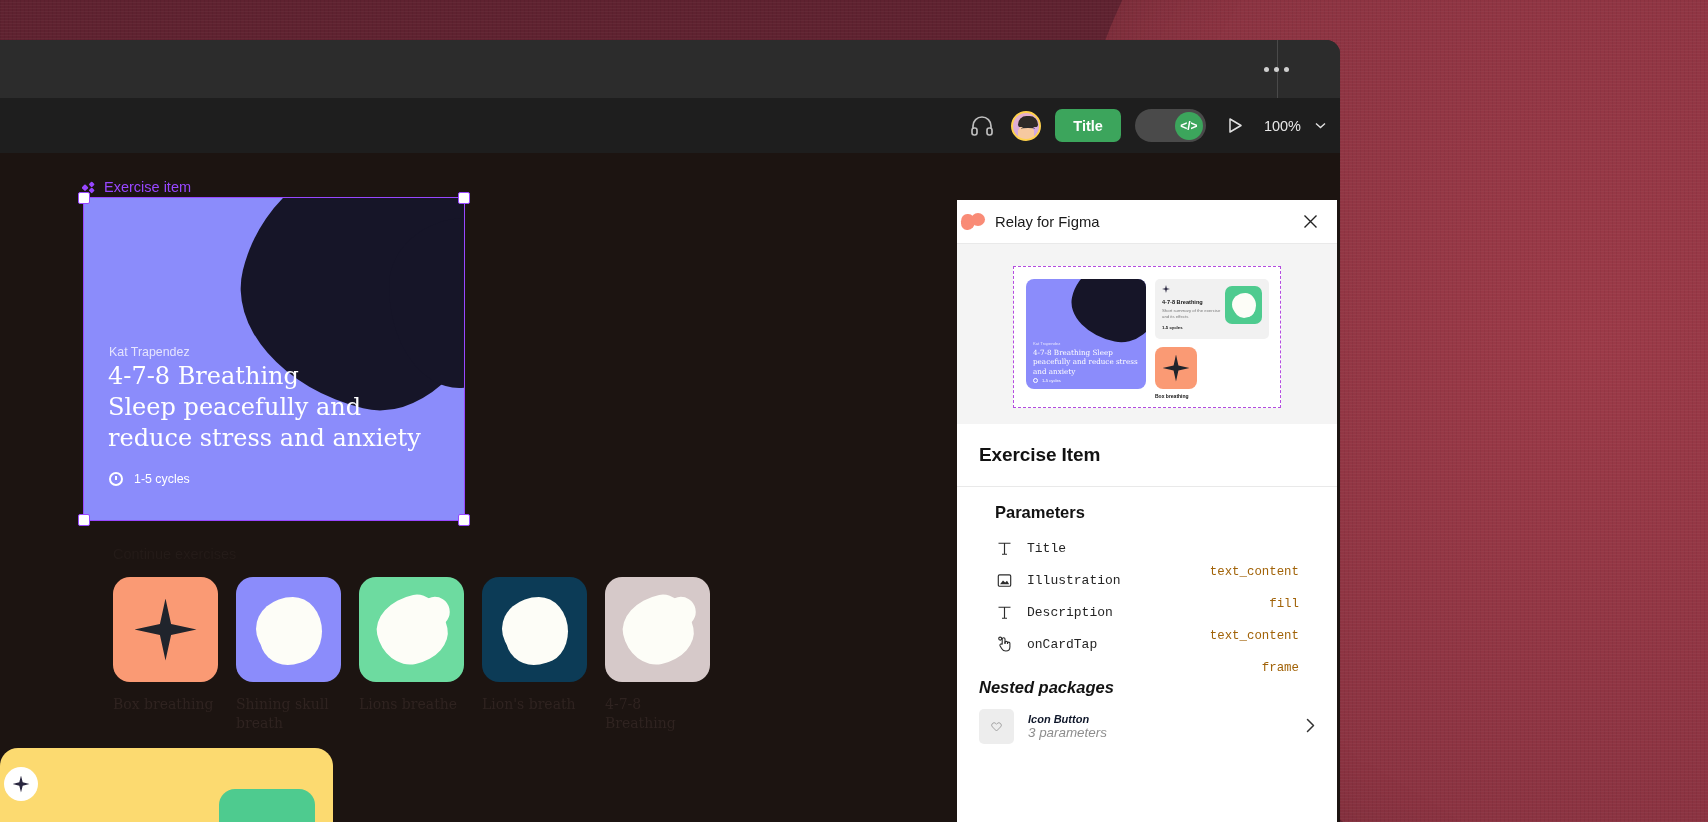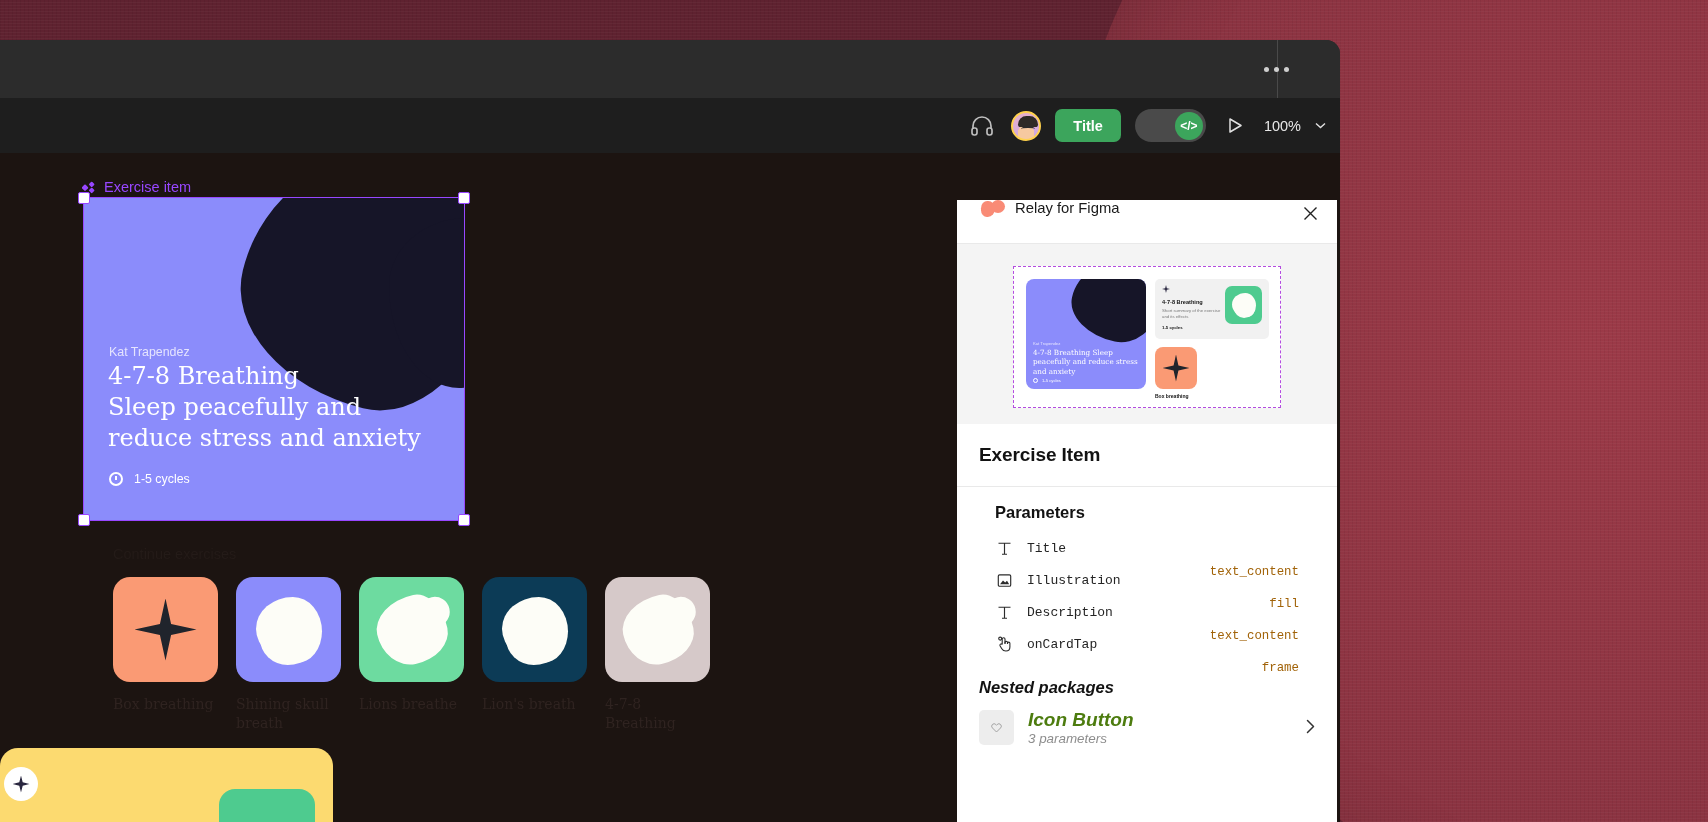--- a/index.html
+++ b/index.html
@@ -221,21 +221,21 @@
   
   #panel {
     position:absolute; left:957px; top:160px;
     width:380px; height:662px;
     background:#fff;
     display:flex; flex-direction:column;
     overflow:hidden;
   }
   #panel-header {
     height:44px; flex:none;
-    display:flex; align-items:flex-start; padding:0 14px 0 24px;
+    display:flex; align-items:center; padding:0 14px 0 4px;
     border-bottom:1px solid #e9e9e9;
   }
   #relay-logo { width:24px; height:17px; position:relative; flex:none; margin-right:10px; }
   #relay-logo i, #relay-logo b {
     position:absolute; background:#f98b76; border-radius:50%; display:block;
   }
   #relay-logo i { left:0; top:1px; width:14px; height:16px; border-radius:48% 52% 55% 45%; }
   #relay-logo b { left:10px; top:0px; width:14px; height:13px; }
   #relay-title { font-size:14.8px; color:#1a1a1a; flex:1; }
   #panel-close { width:26px; height:26px; display:flex; align-items:center; justify-content:center; cursor:pointer; color:#1a1a1a; font-size:17px; }
@@ -307,21 +307,21 @@
   }
 
   #nested { padding:10px 22px 20px;font-style:italic; }
   #nested-list { margin-top:12px; }
   .nested-row { display:flex; align-items:center; gap:14px; cursor:pointer; }
   .nested-thumb {
     width:35px; height:35px; border-radius:5px; background:#ededed;
     display:flex; align-items:center; justify-content:center; flex:none;
   }
   .nested-text { flex:1; }
-  .nested-name { font-size:19px; font-weight:600; color:#4d7c0f; }
+  .nested-name { font-size:11px; font-weight:600; color:#0f172a; }
   .nested-sub { font-size:13.4px; color:#8d8d8d; margin-top:0; }
   .chev { color:#3a3a3a; font-size:15px; }
 </style>
 </head>
 <body>
 
 <div id="backdrop">
   <div id="arc"></div>
 </div>
 

